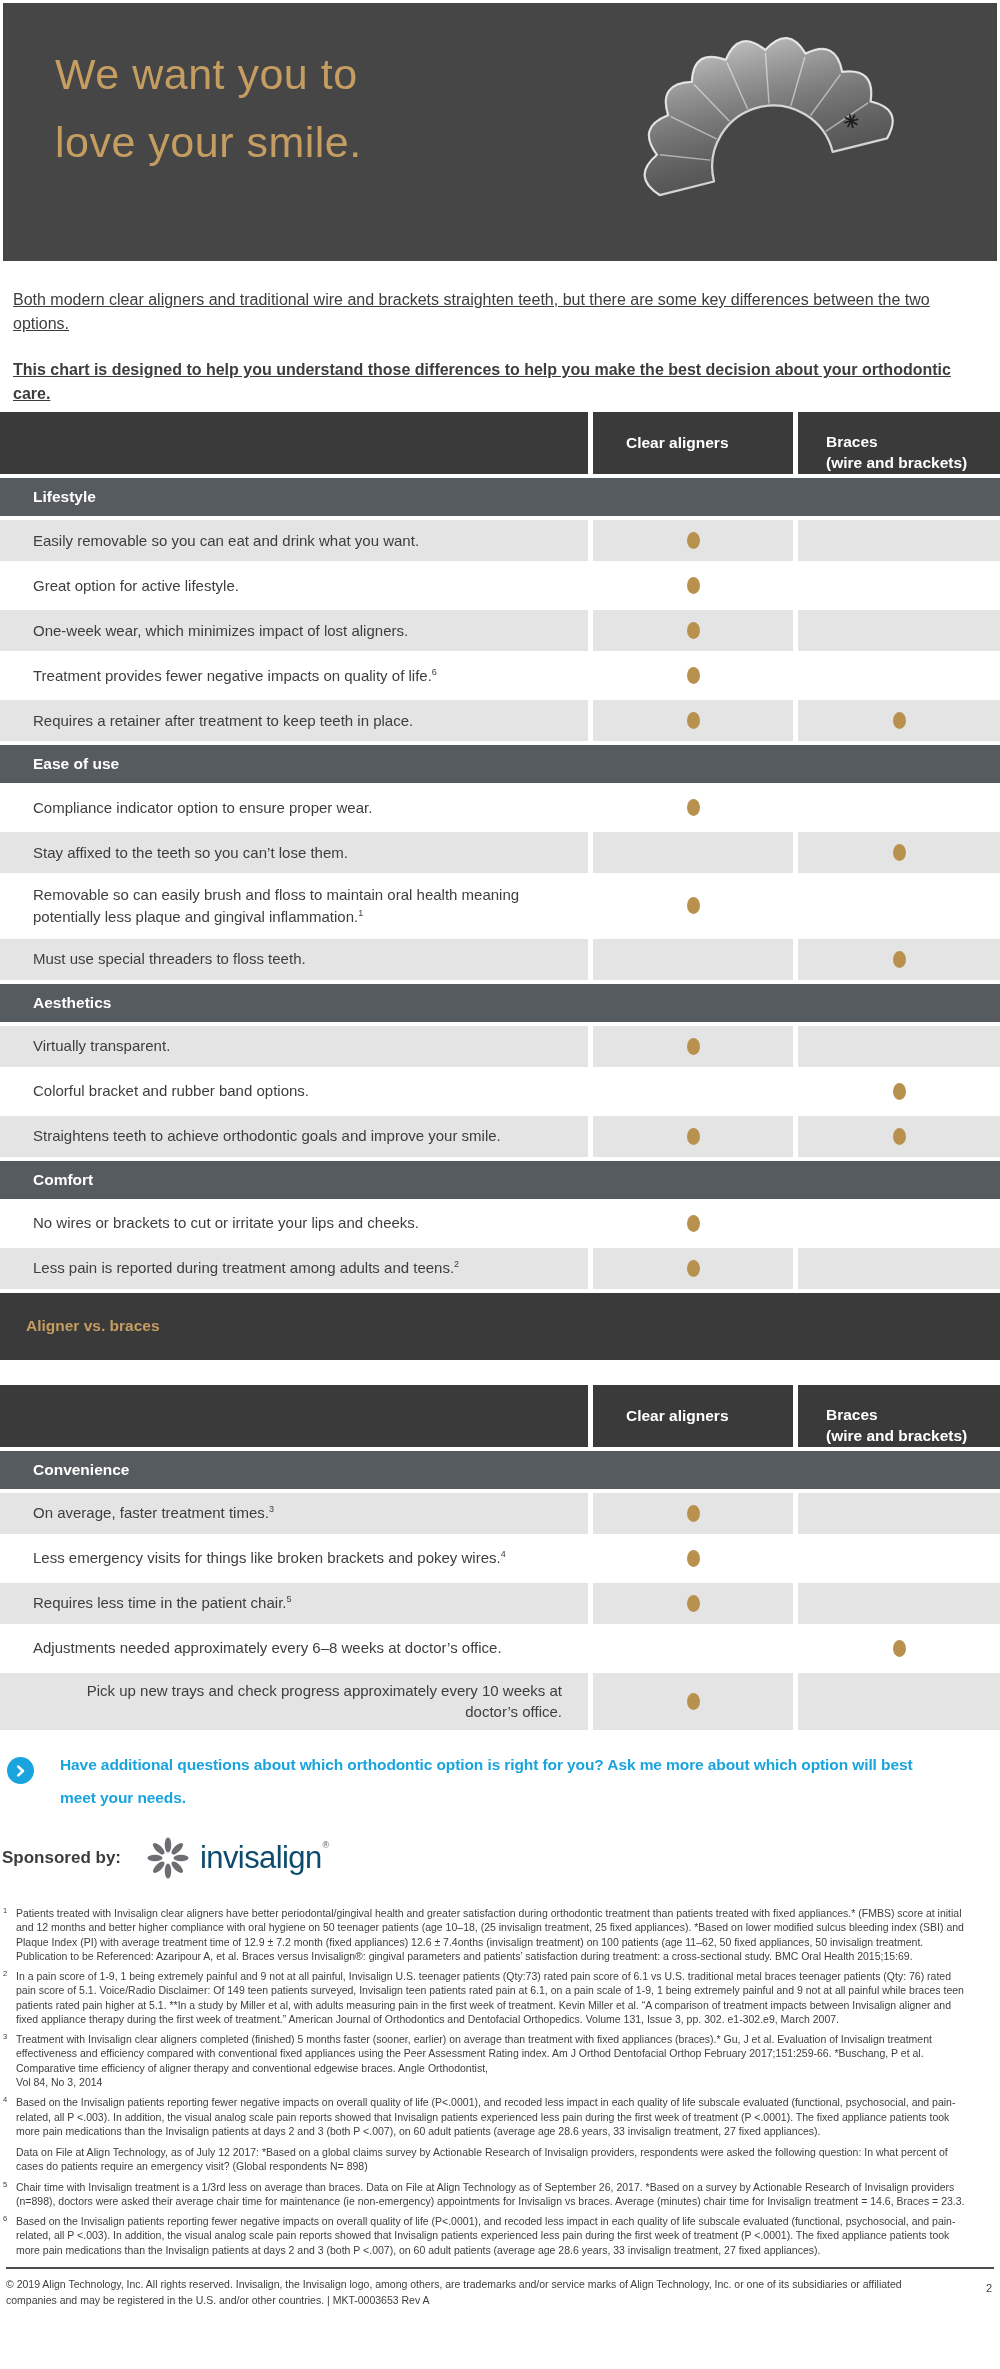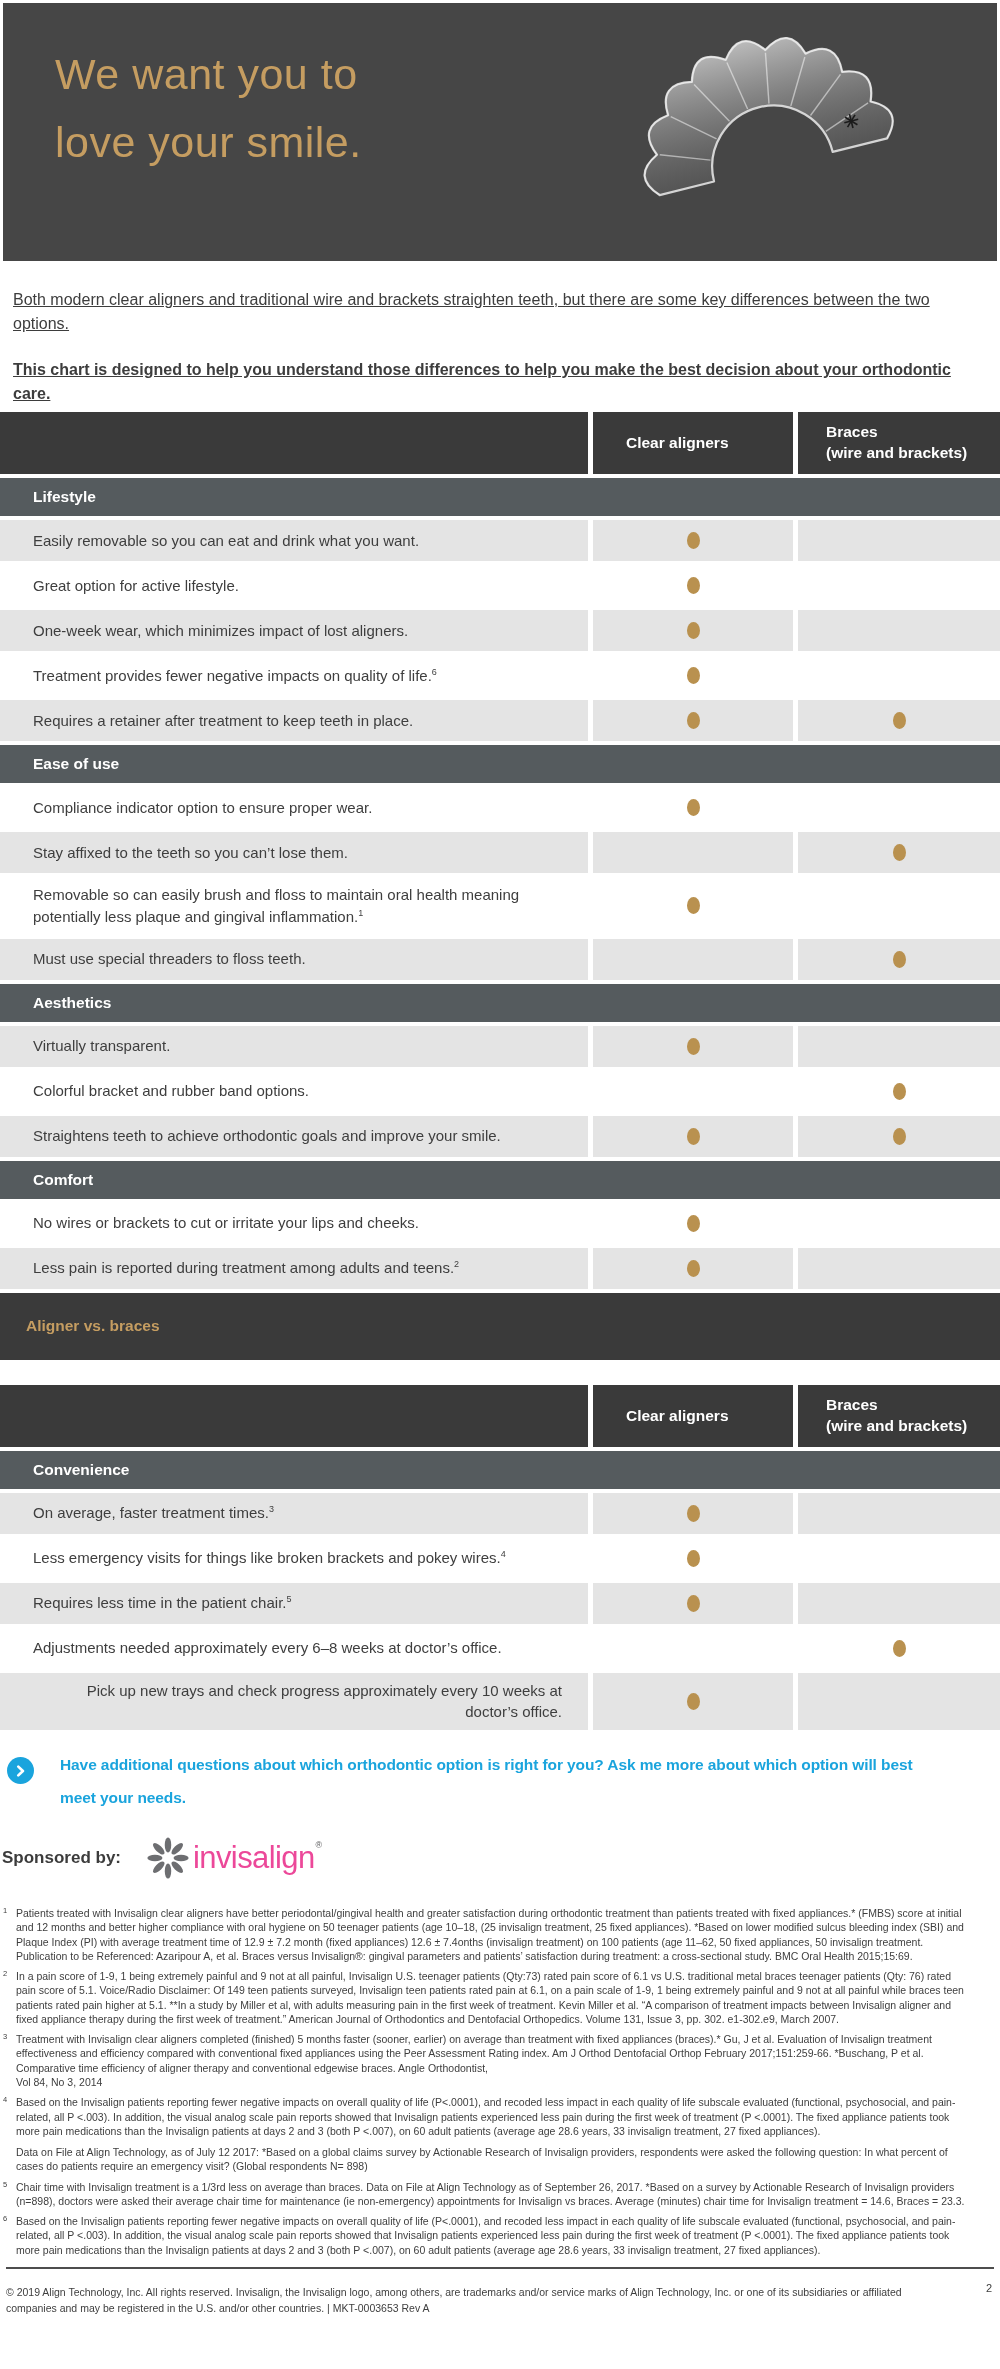--- a/index.html
+++ b/index.html
@@ -20,21 +20,21 @@
   .ctable { margin-top: 6px; }
   .trow { display: flex; margin-bottom: 4px; min-height: 41px; background: #fff; }
   .c1 { width: 588px; padding: 7px 26px 7px 33px; display: flex; align-items: center;
         font-size: 15px; line-height: 1.45; }
   .c2 { width: 200px; margin-left: 5px; display: flex; align-items: center; justify-content: center; }
   .c3 { width: 202px; margin-left: 5px; display: flex; align-items: center; justify-content: center; }
   .trow.shaded .c1, .trow.shaded .c2, .trow.shaded .c3 { background: #e4e4e4; text-align: right; }
   .trow.thead { min-height: 62px; }
   .thead .c1, .thead .c2, .thead .c3 { background: #3a3a3a; color: #fff; font-weight: bold; font-size: 15.5px; }
   .thead .c2 { justify-content: flex-start; padding-left: 33px; }
-  .thead .c3 { flex-direction: column; align-items: flex-start; justify-content: center;
+  .thead .c3 { flex-direction: column; align-items: flex-start; justify-content: flex-end;
                padding-left: 28px; line-height: 1.35; }
   .secbar { height: 38px; margin-bottom: 4px; background: #555b5e; color: #fff; font-weight: bold;
             font-size: 15.5px; display: flex; align-items: center; padding-left: 33px; }
   .dot { width: 13px; height: 17px; border-radius: 50%; background: #b9914f; }
   sup { font-size: 9px; vertical-align: super; line-height: 0; }
 
   
   .banner { margin-top: 4px; margin-bottom: 25px; height: 67px; background: #3a3a3a; color: #c59d61;
             font-weight: bold; font-size: 15.5px; display: flex; align-items: center; padding-left: 26px; }
 
@@ -42,33 +42,33 @@
   .callout { margin-top: 25px; display: flex; padding-left: 7px; }
   .callout-icon { width: 27px; height: 27px; border-radius: 50%; background: #1aa4dd; flex: 0 0 27px;
                   margin-top: 2px; display: flex; align-items: center; justify-content: center; }
   .callout p { margin: -6px 0 0 26px; width: 888px; font-size: 15.5px; font-weight: bold;
                color: #1aa4dd; line-height: 2.1; letter-spacing: -0.1px; }
 
   
   .sponsor { margin-top: 20px; display: flex; align-items: center; padding-left: 2px; height: 48px; }
   .sponsor-label { font-size: 17px; font-weight: bold; color: #3c3c3c; }
   .logo { display: flex; align-items: center; margin-left: 24px; }
-  .logo-word { font-size: 31px; color: #ec4899; letter-spacing: -0.6px; margin-left: 2px; }
+  .logo-word { font-size: 31px; color: #0c4a6e; letter-spacing: -0.6px; margin-left: 9px; }
   .logo-reg { font-size: 9px; color: #58595b; position: relative; top: -13px; margin-left: 1px; }
 
   
   #footnotes { margin: 24px 0 0 3px; width: 964px; }
   .footnote { position: relative; padding-left: 13px; margin-bottom: 6px; font-size: 10.5px;
               line-height: 1.36; color: #3e3e3e; }
   .fn-num { position: absolute; left: 0; top: 0; font-size: 7.5px; }
   .fn-p { white-space: pre-line; }
   .fn-p + .fn-p { margin-top: 7px; }
 
   
-  footer { margin: 10px 6px 0; border-top: 2px solid #4d4d4d; padding-top: 16px; position: relative; }
+  footer { margin: 10px 6px 0; border-top: 2px solid #4d4d4d; padding-top: 8px; position: relative; }
   .footer-text { width: 906px; font-size: 10.5px; line-height: 1.5; color: #3e3e3e; }
   .footer-page { position: absolute; right: 2px; top: 13px; font-size: 11px; color: #3e3e3e; }
 </style>
 </head>
 <body>
 
 <div>
 
   <header class="hero">
     <div class="hero-title">

